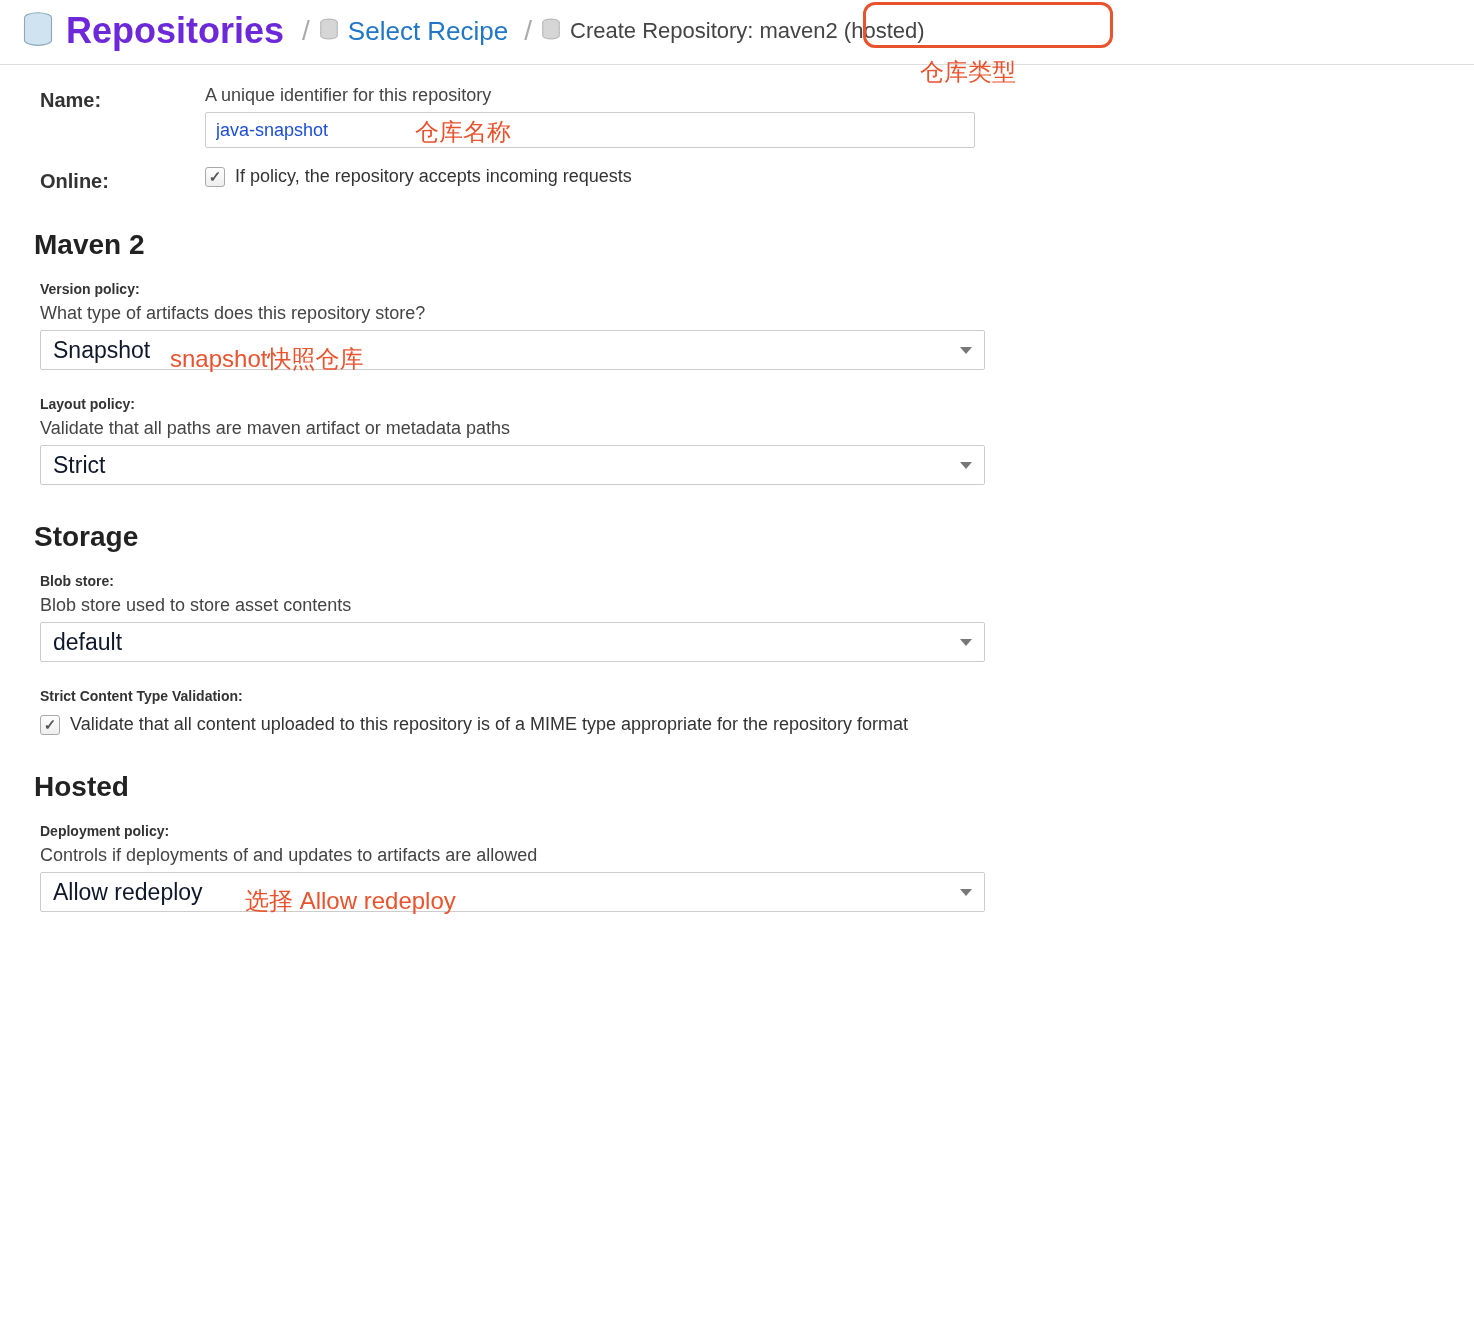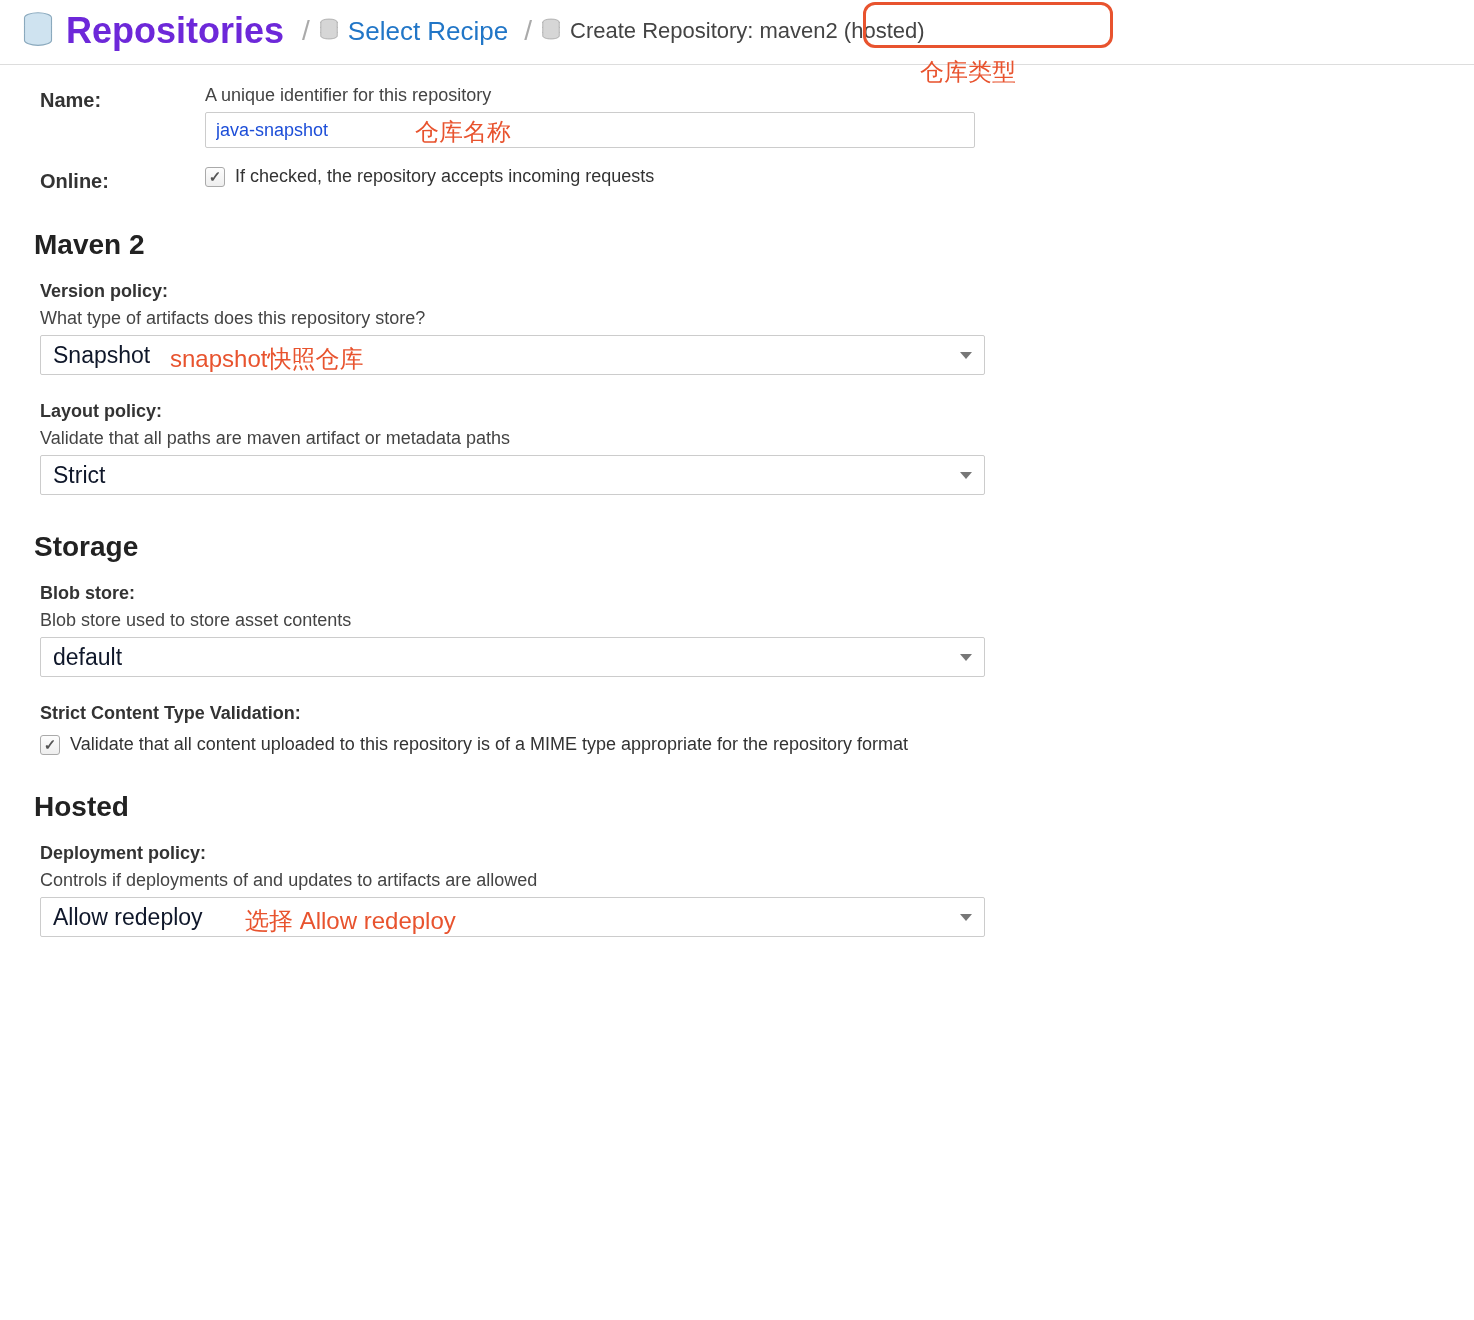--- a/index.html
+++ b/index.html
@@ -94,21 +94,21 @@
     background: #fff;
   }
   .section-title {
     font-size: 28px;
     font-weight: 700;
     color: #222;
     margin: 36px 0 20px 0;
   }
   .sub-label {
     font-weight: 700;
-    font-size: 18px;
+    font-size: 14px;
     margin-bottom: 6px;
   }
   .select-box {
     display: flex;
     align-items: center;
     justify-content: space-between;
     border: 1px solid #ccc;
     border-radius: 2px;
     height: 40px;
     padding: 0 12px;
@@ -200,21 +200,21 @@
         <div class="annot" style="left:210px;top:4px">仓库名称</div>
       </div>
     </div>
   </div>
 
   <div class="form-row">
     <div class="form-label">Online:</div>
     <div class="form-field">
       <div class="checkbox-row">
         <span class="chk"></span>
-        <span>If checked, the repository accepts incoming requests</span>
+        <span>If policy, the repository accepts incoming requests</span>
       </div>
     </div>
   </div>
 
   <div class="section-title" style="margin-left:-6px">Maven 2</div>
 
   <div class="block maven-block">
     <div class="sub-label">Version policy:</div>
     <div class="help">What type of artifacts does this repository store?</div>
     <div class="select-box wide">

